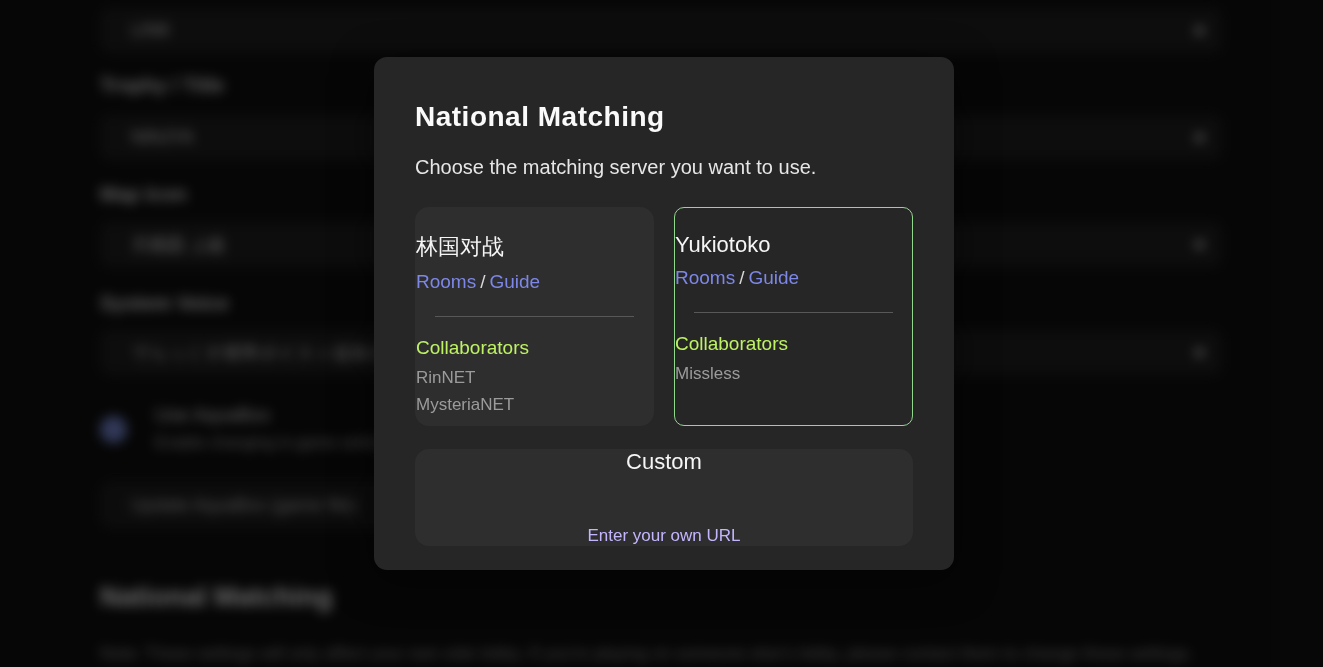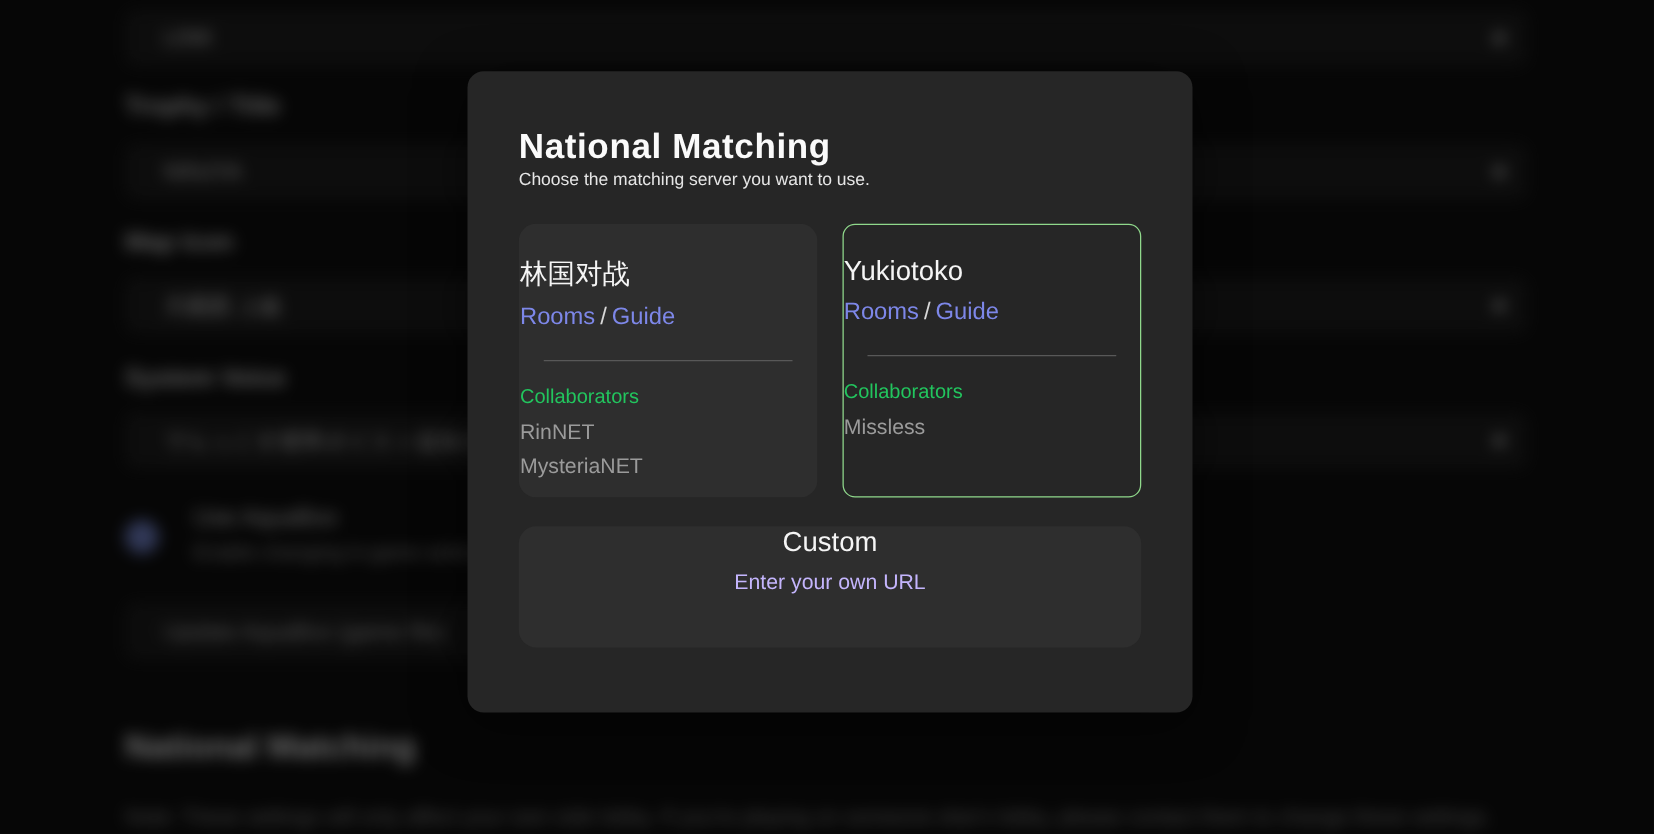--- a/index.html
+++ b/index.html
@@ -28,38 +28,38 @@
     color:#7e7e7e; white-space:nowrap; overflow:hidden; }
 
   
   .overlay { position:absolute; inset:0; background:rgba(0,0,0,0.48); }
 
   
   .modal { position:absolute; left:374px; top:57px; width:580px; height:513px;
     background:#262626; border-radius:13px; padding:44px 41px 40px 41px;
     box-shadow:0 10px 40px rgba(0,0,0,0.5); }
   .modal-title { font-size:28px; font-weight:700; color:#fafafa; letter-spacing:.5px; }
-  .modal-subtitle { margin-top:2px; font-size:14px; color:#e6e6e6; }
+  .modal-subtitle { margin-top:23px; font-size:20px; color:#e6e6e6; }
 
   .server-row { display:flex; gap:20px; margin-top:28px; }
   .server-card { width:239px; height:219px; border-radius:14px; text-align:left;
     padding-top:24px; background:#2e2e2e; border:1.5px solid transparent; cursor:pointer; }
   .server-card.selected { background:transparent; border-color:#90d98c;border-radius:10px; }
   .server-name { font-size:22px; color:#f5f5f5; }
   .server-links { margin-top:9px; font-size:19px; }
   .server-links a { color:#7d87e8; text-decoration:none; cursor:pointer; }
   .link-sep { color:#d8d8d8; padding:0 4px; }
   .card-divider { width:199px; margin:23px auto 0 auto; border:none;
     border-top:1px solid #585858; }
-  .collab-title { margin-top:20px; font-size:16px; color:#22c55e; }
+  .collab-title { margin-top:20px; font-size:19px; color:#bef264; }
   .collab-list { margin-top:5px; }
   .collab-item { font-size:17px; color:#9b9b9b; line-height:27px; }
 
   .custom-card { margin-top:23px; height:97px; border-radius:14px; background:#2e2e2e;
-    display:flex; flex-direction:column; align-items:center; justify-content:flex-start;
+    display:flex; flex-direction:column; align-items:center; justify-content:space-between;
     gap:9px; cursor:pointer; }
   .custom-title { font-size:22px; color:#f5f5f5; }
   .custom-subtitle { font-size:17px; color:#c4b5fd; }
 </style>
 </head>
 <body>
 
 <div class="stage">
 
   <div class="bg-content">

